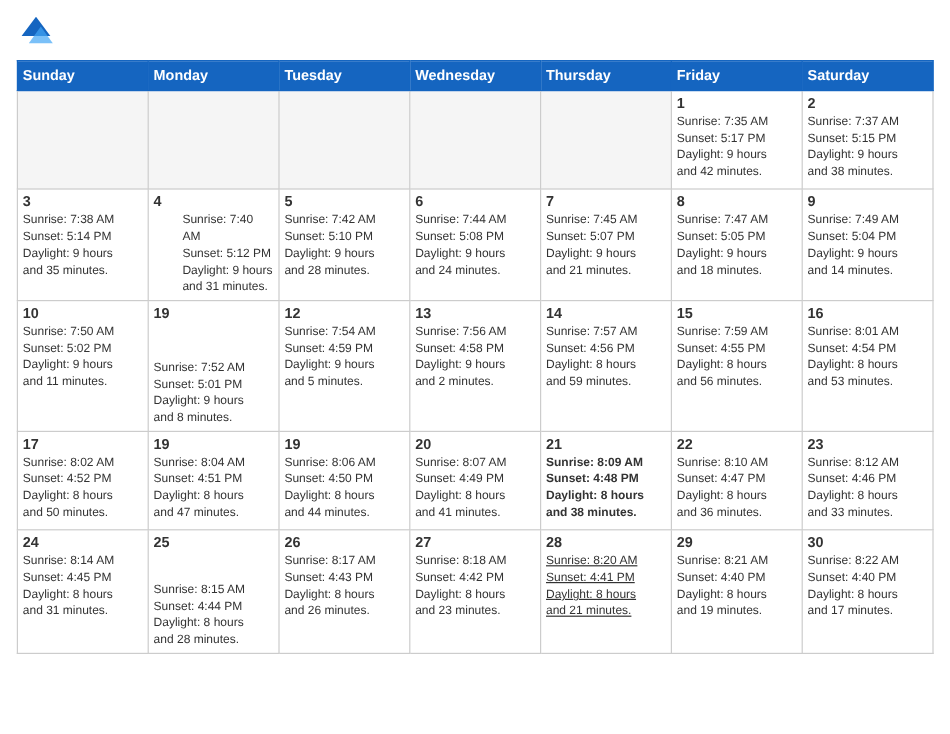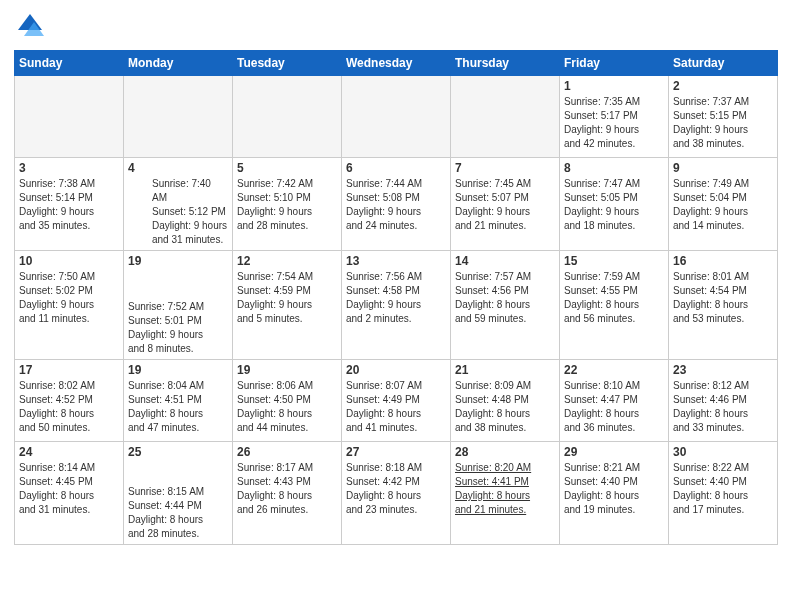--- a/index.html
+++ b/index.html
@@ -279,21 +279,21 @@
           </td>
           <td>
             <div class="day-number">20</div>
             <div class="day-info" style="white-space: pre-line;">Sunrise: 8:07 AM
 Sunset: 4:49 PM
 Daylight: 8 hours
 and 41 minutes.</div>
           </td>
           <td>
             <div class="day-number">21</div>
-            <div class="day-info" style="white-space: pre-line;">Sunrise: 8:09 AM
+            <div class="day-info" style="white-space: pre-line; font-weight: bold;">Sunrise: 8:09 AM
 Sunset: 4:48 PM
 Daylight: 8 hours
 and 38 minutes.</div>
           </td>
           <td>
             <div class="day-number">22</div>
             <div class="day-info" style="white-space: pre-line;">Sunrise: 8:10 AM
 Sunset: 4:47 PM
 Daylight: 8 hours
 and 36 minutes.</div>

